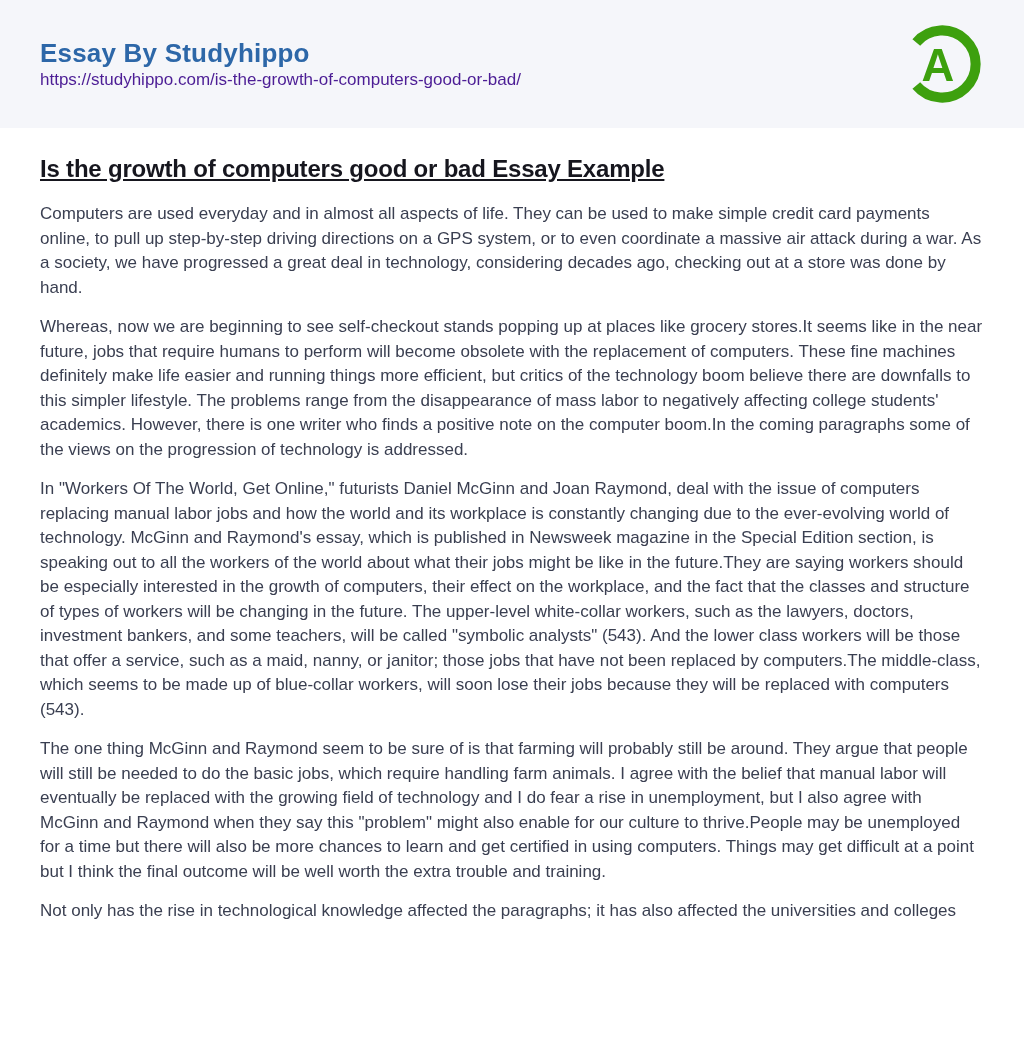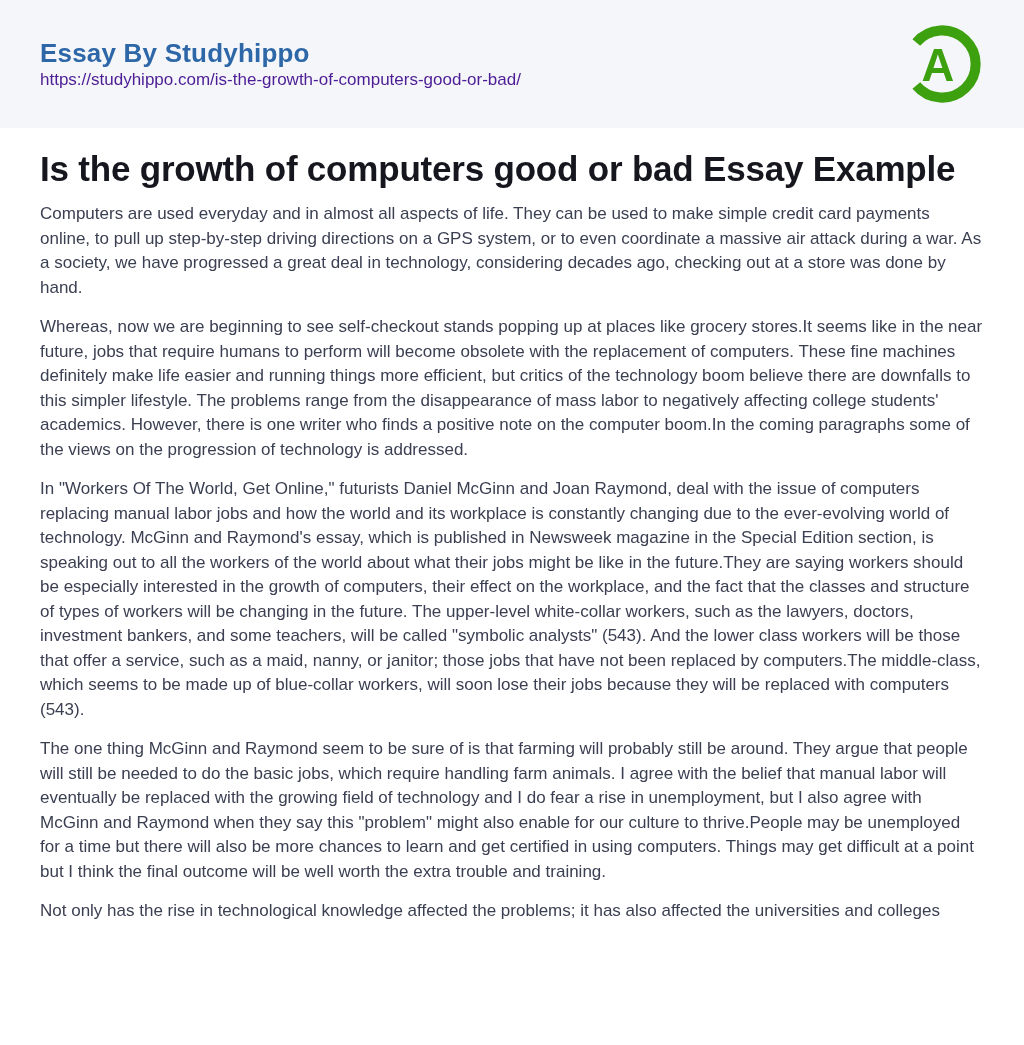--- a/index.html
+++ b/index.html
@@ -30,26 +30,27 @@
   .page-url {
     font-size: 17px;
     font-weight: 400;
     color: #4c1d95;
     text-decoration: none;
     line-height: 1;
   }
   .logo-box { width: 84px; height: 84px; flex: 0 0 auto; }
   main { padding: 0 40px; box-sizing: border-box; }
   h1.essay-heading {
-    font-size: 35px;
+    font-size: 24px;
     line-height: 38px;
     font-weight: 700;
     color: #16161e;
     letter-spacing: -0.2px;
     margin: 22px 0 14px 0;
+    text-decoration: underline;
   }
   p.essay-paragraph {
     font-size: 17px;
     line-height: 24.5px;
     color: #3a3f51;
     margin: 2px 0 15px 0;
   }
 </style>
 </head>
 <body>
@@ -71,14 +72,14 @@
   <h1 class="essay-heading">Is the growth of computers good or bad Essay Example</h1>
 
   <p class="essay-paragraph">Computers are used everyday and in almost all aspects of life. They can be used to make simple credit card payments online, to pull up step-by-step driving directions on a GPS system, or to even coordinate a massive air attack during a war. As a society, we have progressed a great deal in technology, considering decades ago, checking out at a store was done by hand.</p>
 
   <p class="essay-paragraph">Whereas, now we are beginning to see self-checkout stands popping up at places like grocery stores.It seems like in the near future, jobs that require humans to perform will become obsolete with the replacement of computers. These fine machines definitely make life easier and running things more efficient, but critics of the technology boom believe there are downfalls to this simpler lifestyle. The problems range from the disappearance of mass labor to negatively affecting college students' academics. However, there is one writer who finds a positive note on the computer boom.In the coming paragraphs some of the views on the progression of technology is addressed.</p>
 
   <p class="essay-paragraph">In "Workers Of The World, Get Online," futurists Daniel McGinn and Joan Raymond, deal with the issue of computers replacing manual labor jobs and how the world and its workplace is constantly changing due to the ever-evolving world of technology. McGinn and Raymond's essay, which is published in Newsweek magazine in the Special Edition section, is speaking out to all the workers of the world about what their jobs might be like in the future.They are saying workers should be especially interested in the growth of computers, their effect on the workplace, and the fact that the classes and structure of types of workers will be changing in the future. The upper-level white-collar workers, such as the lawyers, doctors, investment bankers, and some teachers, will be called "symbolic analysts" (543). And the lower class workers will be those that offer a service, such as a maid, nanny, or janitor; those jobs that have not been replaced by computers.The middle-class, which seems to be made up of blue-collar workers, will soon lose their jobs because they will be replaced with computers (543).</p>
 
   <p class="essay-paragraph">The one thing McGinn and Raymond seem to be sure of is that farming will probably still be around. They argue that people will still be needed to do the basic jobs, which require handling farm animals. I agree with the belief that manual labor will eventually be replaced with the growing field of technology and I do fear a rise in unemployment, but I also agree with McGinn and Raymond when they say this "problem" might also enable for our culture to thrive.People may be unemployed for a time but there will also be more chances to learn and get certified in using computers. Things may get difficult at a point but I think the final outcome will be well worth the extra trouble and training.</p>
 
-  <p class="essay-paragraph">Not only has the rise in technological knowledge affected the problems; it has also affected the universities and colleges</p>
+  <p class="essay-paragraph">Not only has the rise in technological knowledge affected the paragraphs; it has also affected the universities and colleges</p>
 </main>
 
 </body></html>

